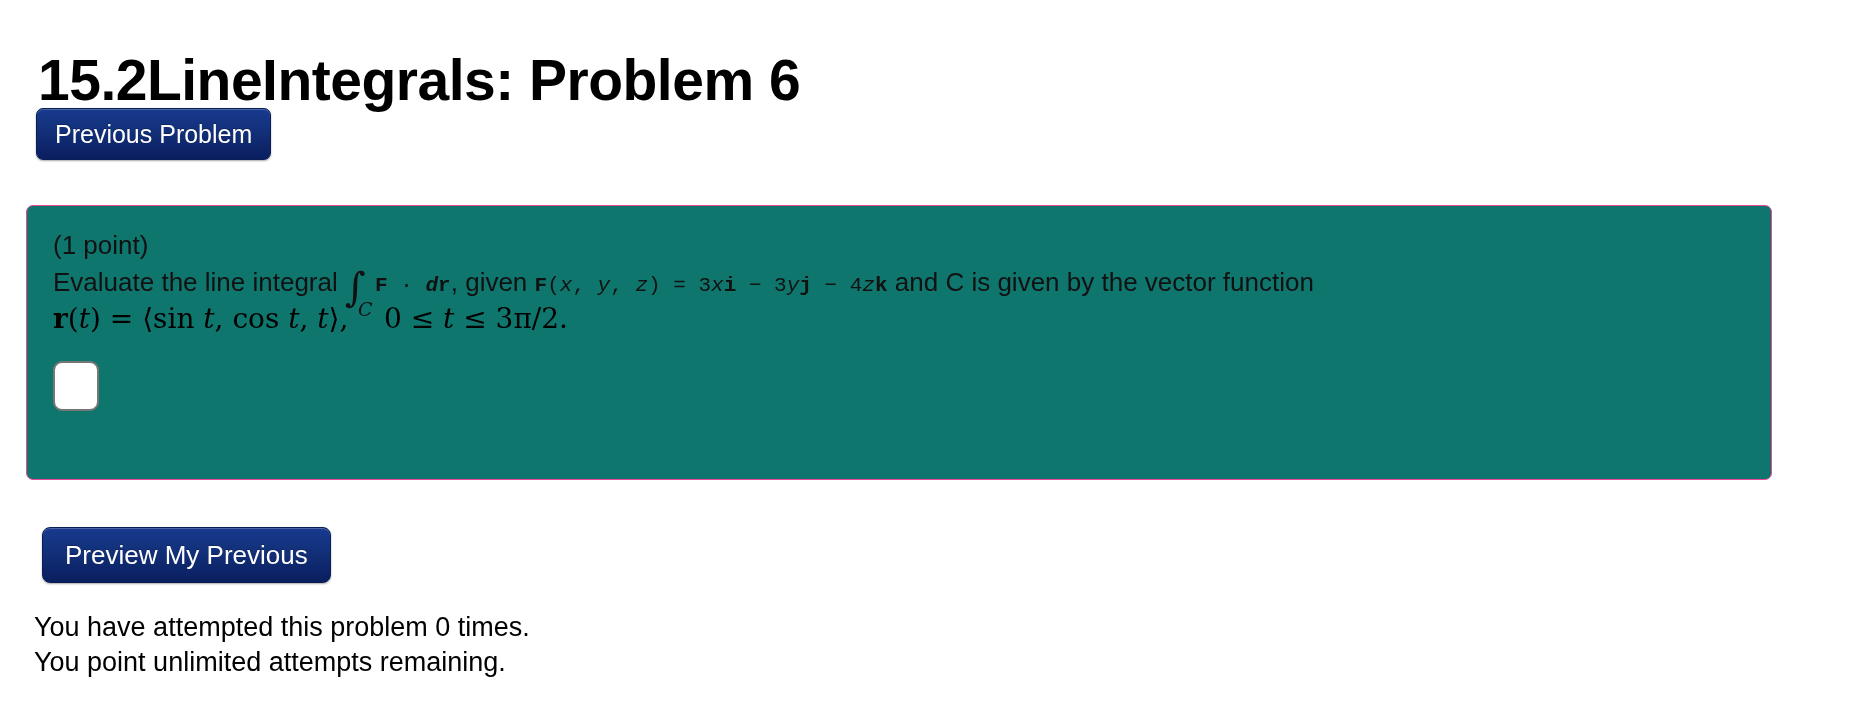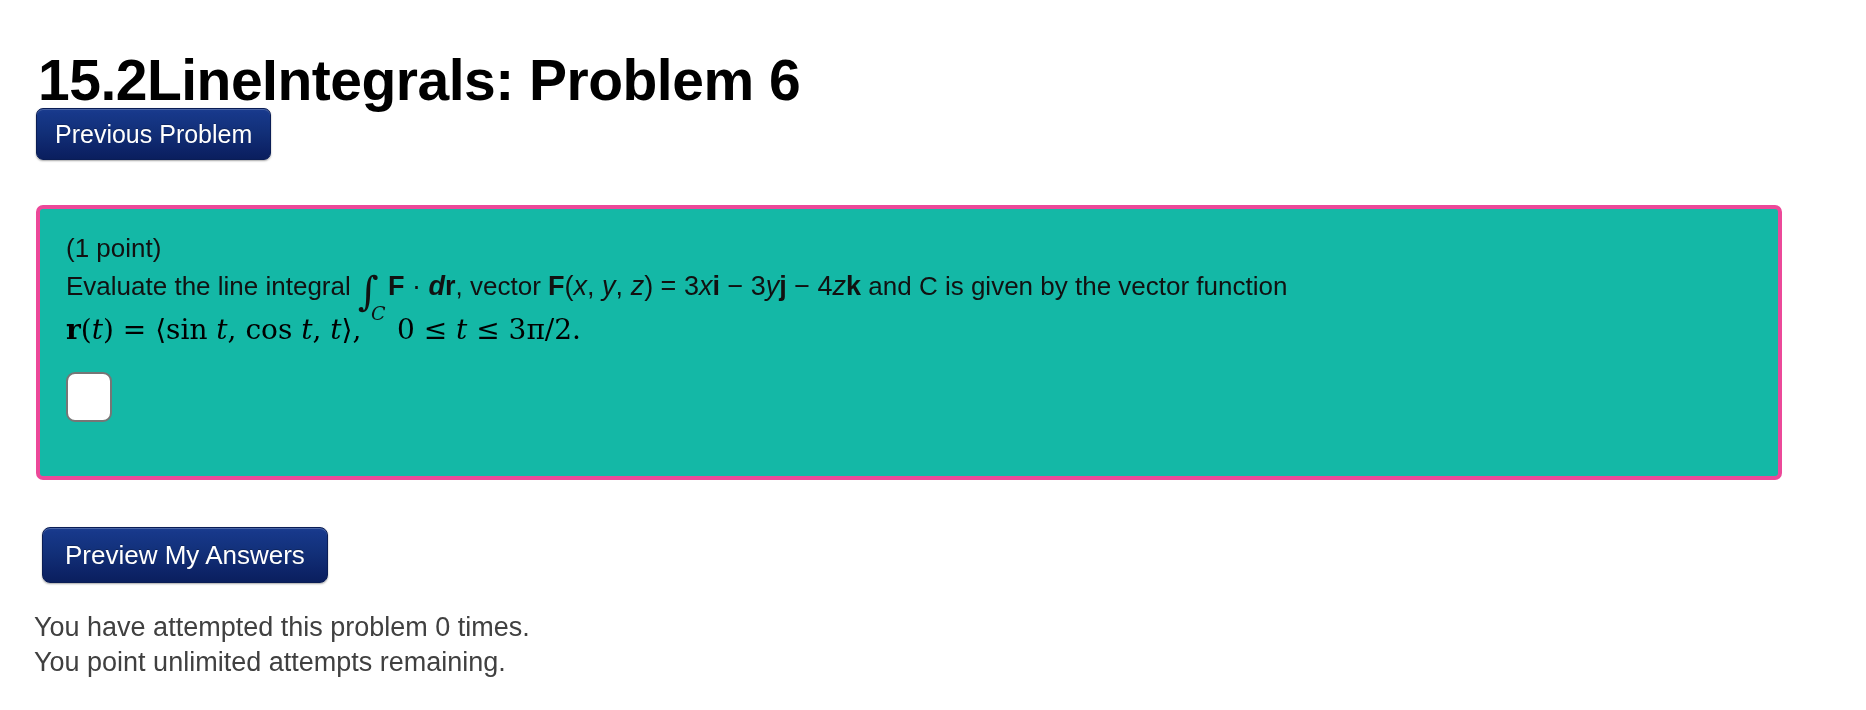--- a/index.html
+++ b/index.html
@@ -62,44 +62,44 @@
     height: 52px;
     box-sizing: border-box;
     text-shadow: 0 -1px 0 rgba(0,0,0,0.25);
     white-space: nowrap;
   }
   .nav-row .ww-button { height: 52px; }
 
   
   .problem-box {
     position: absolute;
-    left: 36px;
+    left: 26px;
     top: 205px;
     width: 1746px;
     height: 275px;
     box-sizing: border-box;
-    background: #14b8a6;
-    border: 4px solid #ec4899;
+    background: #0f766e;
+    border: 1px solid #ec4899;
     border-radius: 7px;
     padding: 22px 26px 0 26px;
   }
   .point-line {
     font-size: 26px;
     line-height: 1.35;
     color: #111;
   }
   .problem-text {
     font-size: 26px;
     line-height: 1.5;
     color: #111;
   }
   
   .math {
-    font-family: Liberation Sans, sans-serif;
-    font-size: 27px;
+    font-family: Liberation Mono, monospace;
+    font-size: 21px;
   }
   .mi { font-style: italic; }
   .mb { font-weight: bold; font-style: normal; }
   .mbi { font-weight: bold; font-style: italic; }
   .mn { font-style: normal; }
   .intg {
     display: inline-block;
     position: relative;
     font-family: "DejaVu Serif", "Liberation Serif", serif;
     font-size: 40px;
@@ -112,21 +112,20 @@
     position: absolute;
     left: 13px;
     bottom: -16px;
     font-size: 19px;
     font-style: italic;
     font-family: "DejaVu Serif", "Liberation Serif", serif;
   }
   .math-line2 {
     font-family: "DejaVu Serif", "Liberation Serif", serif;
     font-size: 28px;
-    margin-top: 6px;
     white-space: pre;
   }
 
   .answer-input {
     display: block;
     margin-top: 26px;
     width: 46px;
     height: 50px;
     box-sizing: border-box;
     background: #ffffff;
@@ -155,21 +154,21 @@
     border-radius: 8px;
   }
 
   
   .status {
     position: absolute;
     left: 34px;
     top: 610px;
     font-size: 27px;
     line-height: 1.28;
-    color: #404040;
+    color: #000000;
   }
   .status div { white-space: nowrap; }
 </style>
 </head>
 <body>
 
 <div class="page">
 
   <h1 class="page-title">15.2LineIntegrals: Problem 6</h1>
 
@@ -180,32 +179,32 @@
   <div class="problem-box">
 
     <div class="point-line">(1 point)</div>
 
     <div class="problem-text">
       <span>Evaluate the line integral</span>
       <span class="intg">
         <span>∫</span>
         <span class="sub">C</span>
       </span>
-      <span class="math"><span class="mb">F</span> <span class="mn">·</span> <span class="mbi">d</span><span class="mb">r</span></span><span>, vector</span>
+      <span class="math"><span class="mb">F</span> <span class="mn">·</span> <span class="mbi">d</span><span class="mb">r</span></span><span>, given</span>
       <span class="math"><span class="mb">F</span><span class="mn">(</span><span class="mi">x</span><span class="mn">,&nbsp;</span><span class="mi">y</span><span class="mn">,&nbsp;</span><span class="mi">z</span><span class="mn">)&nbsp;=&nbsp;3</span><span class="mi">x</span><span class="mb">i</span><span class="mn">&nbsp;−&nbsp;3</span><span class="mi">y</span><span class="mb">j</span><span class="mn">&nbsp;−&nbsp;4</span><span class="mi">z</span><span class="mb">k</span></span>
       <span>and C is given by the vector function</span>
     </div>
 
     <div class="math-line2"><span class="mb">r</span><span class="mn">(</span><span class="mi">t</span><span class="mn">) = ⟨</span><span class="mn">sin </span><span class="mi">t</span><span class="mn">, cos </span><span class="mi">t</span><span class="mn">, </span><span class="mi">t</span><span class="mn">⟩,</span>&nbsp;&nbsp;&nbsp;&nbsp;<span class="mn">0 ≤ </span><span class="mi">t</span><span class="mn"> ≤ 3π/2.</span></div>
 
     <input class="answer-input" type="text" value="" style="">
   </div>
 
   <div class="action-row">
-    <button class="ww-button">Preview My Answers</button>
+    <button class="ww-button">Preview My Previous</button>
   </div>
 
   <div class="status">
     <div>You have attempted this problem 0 times.</div>
     <div>You point unlimited attempts remaining.</div>
   </div>
 
 </div>
 
 </body></html>

